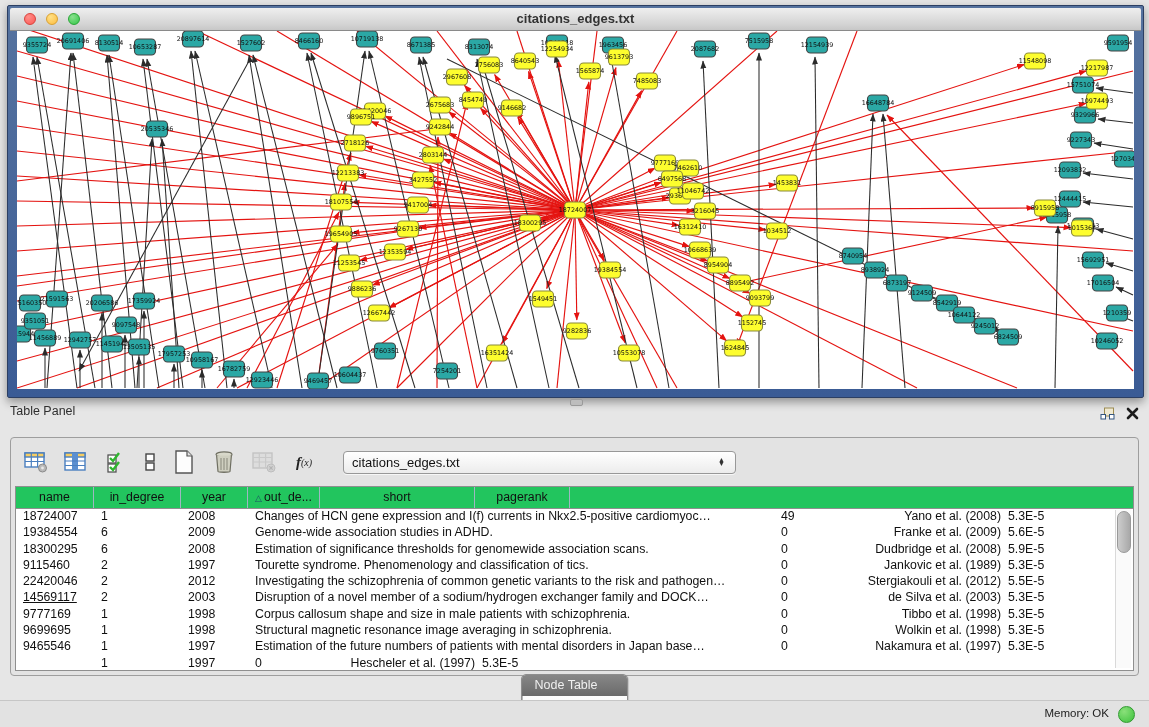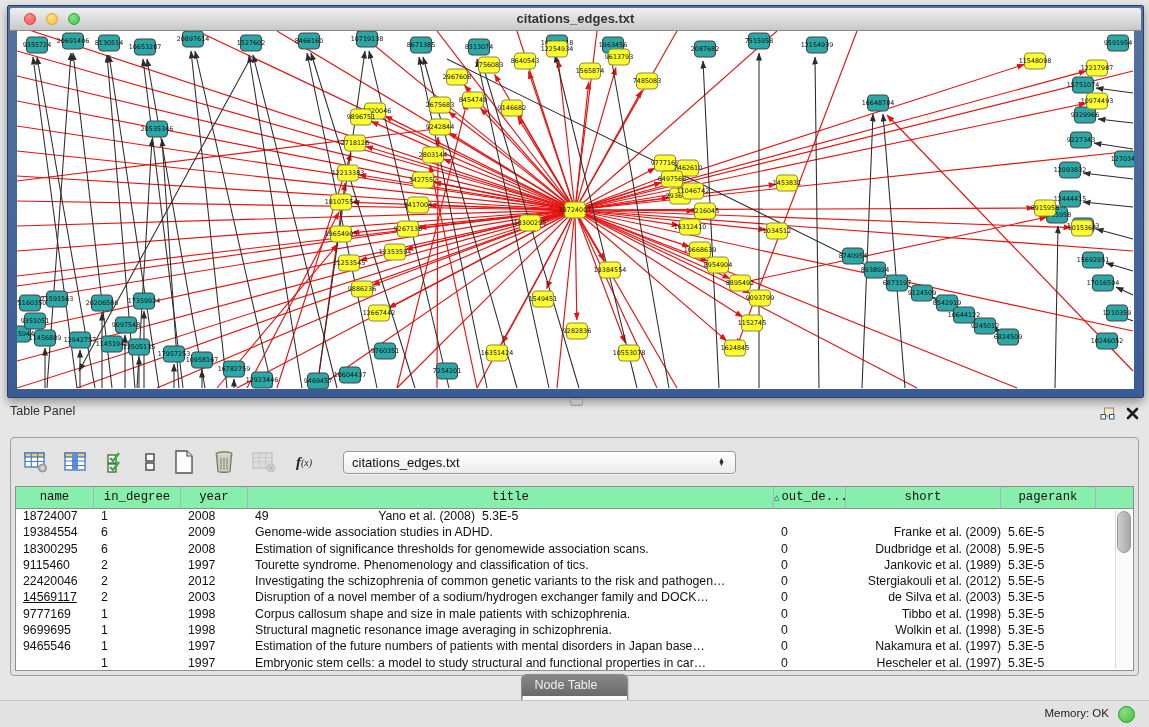--- a/index.html
+++ b/index.html
@@ -36,21 +36,21 @@
   .tbtn{width:26px;height:24px;display:flex;align-items:center;justify-content:center;cursor:pointer;flex:none;}
   .fx{font-family:"Liberation Serif",serif;font-size:15px;color:#222;font-style:italic;font-weight:bold;}
   .fx small{font-size:10px;font-weight:normal;}
   #combo{width:393px;height:23px;box-sizing:border-box;border:1px solid #989898;border-radius:4px;
     background:linear-gradient(#ffffff,#ececec);display:flex;align-items:center;padding:0 8px;font-size:13px;color:#111;
     box-shadow:0 1px 0 rgba(255,255,255,.7);cursor:pointer;}
   #combo .arrows{margin-left:auto;display:flex;flex-direction:column;line-height:4.5px;font-size:7px;color:#333;padding-right:2px;}
 
   
   #table-region{position:absolute;left:4px;right:4px;top:48px;bottom:4px;background:#fff;border:1px solid #8f8f8f;overflow:hidden;}
-  #thead{display:flex;height:21px;background:#86efac;border-bottom:1px solid #8f8f8f;font-family:Liberation Mono, monospace;}
+  #thead{display:flex;height:21px;background:#22c55e;border-bottom:1px solid #8f8f8f;}
   .hcell{box-sizing:border-box;border-right:1px solid #9fb6c2;height:21px;line-height:20px;text-align:center;
     font-size:12.3px;color:#111;overflow:hidden;white-space:nowrap;cursor:pointer;flex:none;}
   .hcell .sortglyph{font-size:9px;color:#1d4f66;margin-right:2px;}
   #tbody{position:absolute;left:0;right:0;top:21px;bottom:0;overflow:hidden;}
   .trow{display:flex;height:16.3px;line-height:16.3px;font-size:12.3px;color:#101010;white-space:nowrap;}
   .tcell{box-sizing:border-box;padding:0 0 0 7px;overflow:hidden;white-space:nowrap;flex:none;}
   .tcell.center{text-align:right;padding:0;}
   #vscroll{position:absolute;right:2px;top:23px;bottom:2px;width:15px;background:#fafafa;border-left:1px solid #d9d9d9;}
   #vthumb{position:absolute;left:1px;top:1px;width:12px;height:40px;border-radius:7px;
     background:linear-gradient(90deg,#cdcdcd,#a8a8a8);border:1px solid #999;cursor:grab;}
@@ -763,30 +763,30 @@
           <span>▼</span>
         </span>
     </div>
   </div>
 
   <div id="table-region">
     <div id="thead">
         <div class="hcell" style="width: 78px;">name</div>
         <div class="hcell" style="width: 87px;">in_degree</div>
         <div class="hcell" style="width: 67px;">year</div>
-        <div class="hcell" style="width: 526px;">title</div>
         <div class="hcell" style="width: 72px;"><span class="sortglyph">△</span>out_de...</div>
         <div class="hcell" style="width: 155px;">short</div>
         <div class="hcell" style="width: 95px;">pagerank</div>
       </div>
     <div id="tbody">
         <div class="trow">
           <div class="tcell" style="width: 78px;">18724007</div>
           <div class="tcell" style="width: 87px;">1</div>
           <div class="tcell" style="width: 67px;">2008</div>
+          <div class="tcell" style="width: 526px;">Changes of HCN gene expression and I(f) currents in Nkx2.5-positive cardiomyoc…</div>
           <div class="tcell" style="width: 72px;">49</div>
           <div class="tcell center" style="width: 155px;">Yano et al. (2008)</div>
           <div class="tcell" style="width: 95px;">5.3E-5</div>
         </div>
         <div class="trow">
           <div class="tcell" style="width: 78px;">19384554</div>
           <div class="tcell" style="width: 87px;">6</div>
           <div class="tcell" style="width: 67px;">2009</div>
           <div class="tcell" style="width: 526px;">Genome-wide association studies in ADHD.</div>
           <div class="tcell" style="width: 72px;">0</div>
@@ -853,21 +853,20 @@
           <div class="tcell" style="width: 67px;">1997</div>
           <div class="tcell" style="width: 526px;">Estimation of the future numbers of patients with mental disorders in Japan base…</div>
           <div class="tcell" style="width: 72px;">0</div>
           <div class="tcell center" style="width: 155px;">Nakamura et al. (1997)</div>
           <div class="tcell" style="width: 95px;">5.3E-5</div>
         </div>
         <div class="trow">
           <div class="tcell" style="width: 78px; margin-top: 36px;">9463627</div>
           <div class="tcell" style="width: 87px;">1</div>
           <div class="tcell" style="width: 67px;">1997</div>
-          <div class="tcell" style="width: 526px;">Embryonic stem cells: a model to study structural and functional properties in car…</div>
           <div class="tcell" style="width: 72px;">0</div>
           <div class="tcell center" style="width: 155px;">Hescheler et al. (1997)</div>
           <div class="tcell" style="width: 95px;">5.3E-5</div>
         </div>
       </div>
     <div id="vscroll">
       <div id="vthumb"></div>
     </div>
   </div>
 </div>

